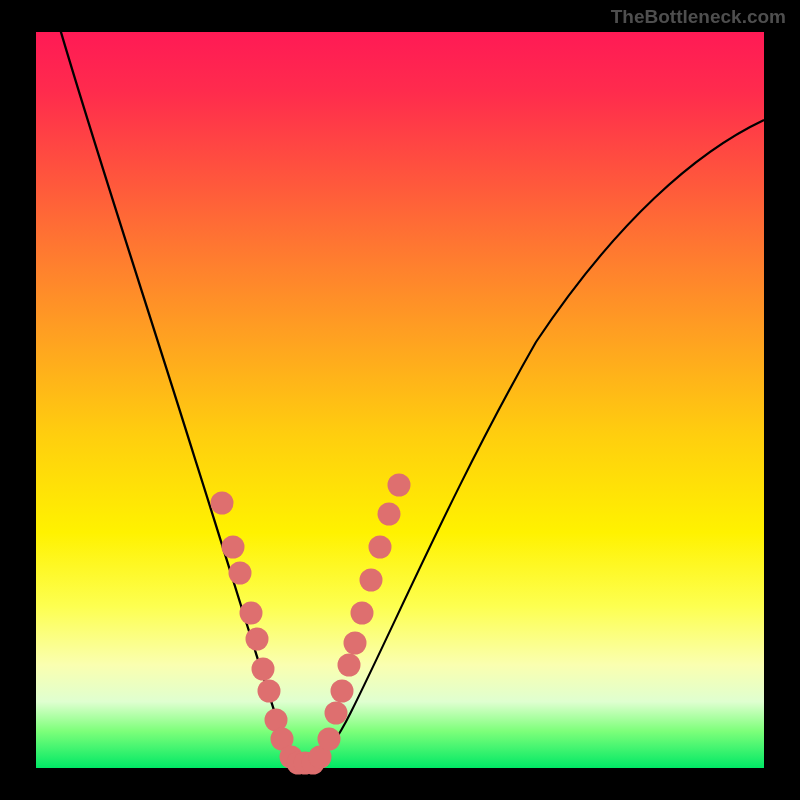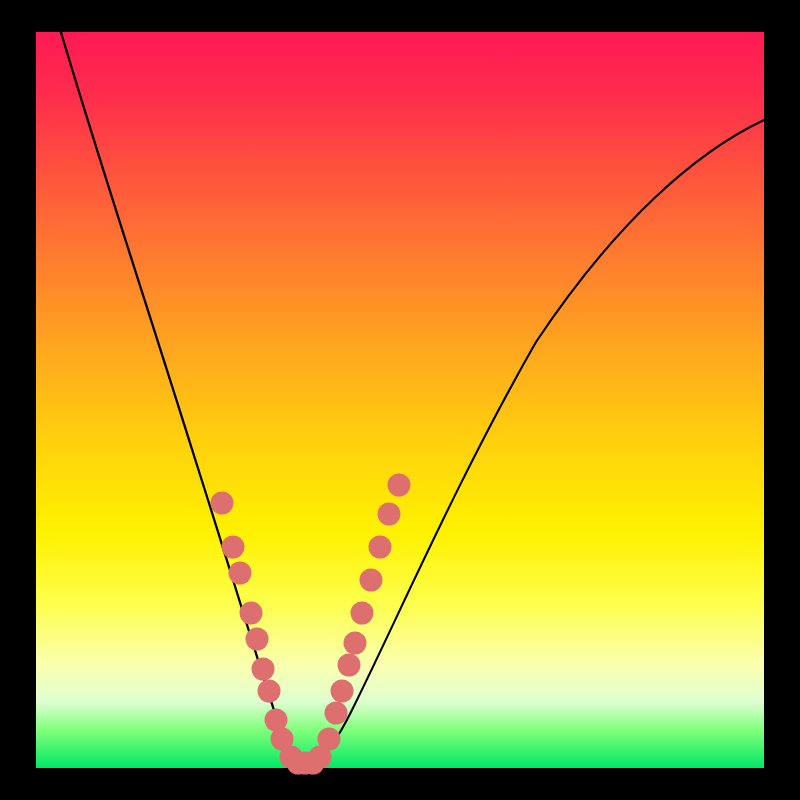--- a/index.html
+++ b/index.html
@@ -20,20 +20,21 @@
     #00e865 100%);
 }
 svg.curves{position:absolute;left:0;top:0;width:728px;height:736px}
 .wm{position:absolute;top:6px;right:14px;font:700 19px Arial,Helvetica,sans-serif;color:#4e4e4e}
 .dot{position:absolute;width:23px;height:23px;border-radius:50%;background:#de6f6f;transform:translate(-50%,-50%)}
 </style>
 </head>
 <body>
 
 <div class="frame">
+  <div class="wm">TheBottleneck.com</div>
   <div class="plot-area">
     <svg class="curves" viewBox="0 0 728 736" preserveAspectRatio="none">
       <path fill="none" stroke="#000" stroke-width="2.3" d="M 22 -10
            C 60 120, 110 270, 160 430
            C 195 540, 225 640, 250 715
            C 256 728, 262 734, 268 735"></path>
       <path fill="none" stroke="#000" stroke-width="2.1" d="M 268 735
            C 280 734, 295 720, 315 680
            C 360 590, 420 450, 500 310
            C 580 190, 660 120, 728 88"></path>

